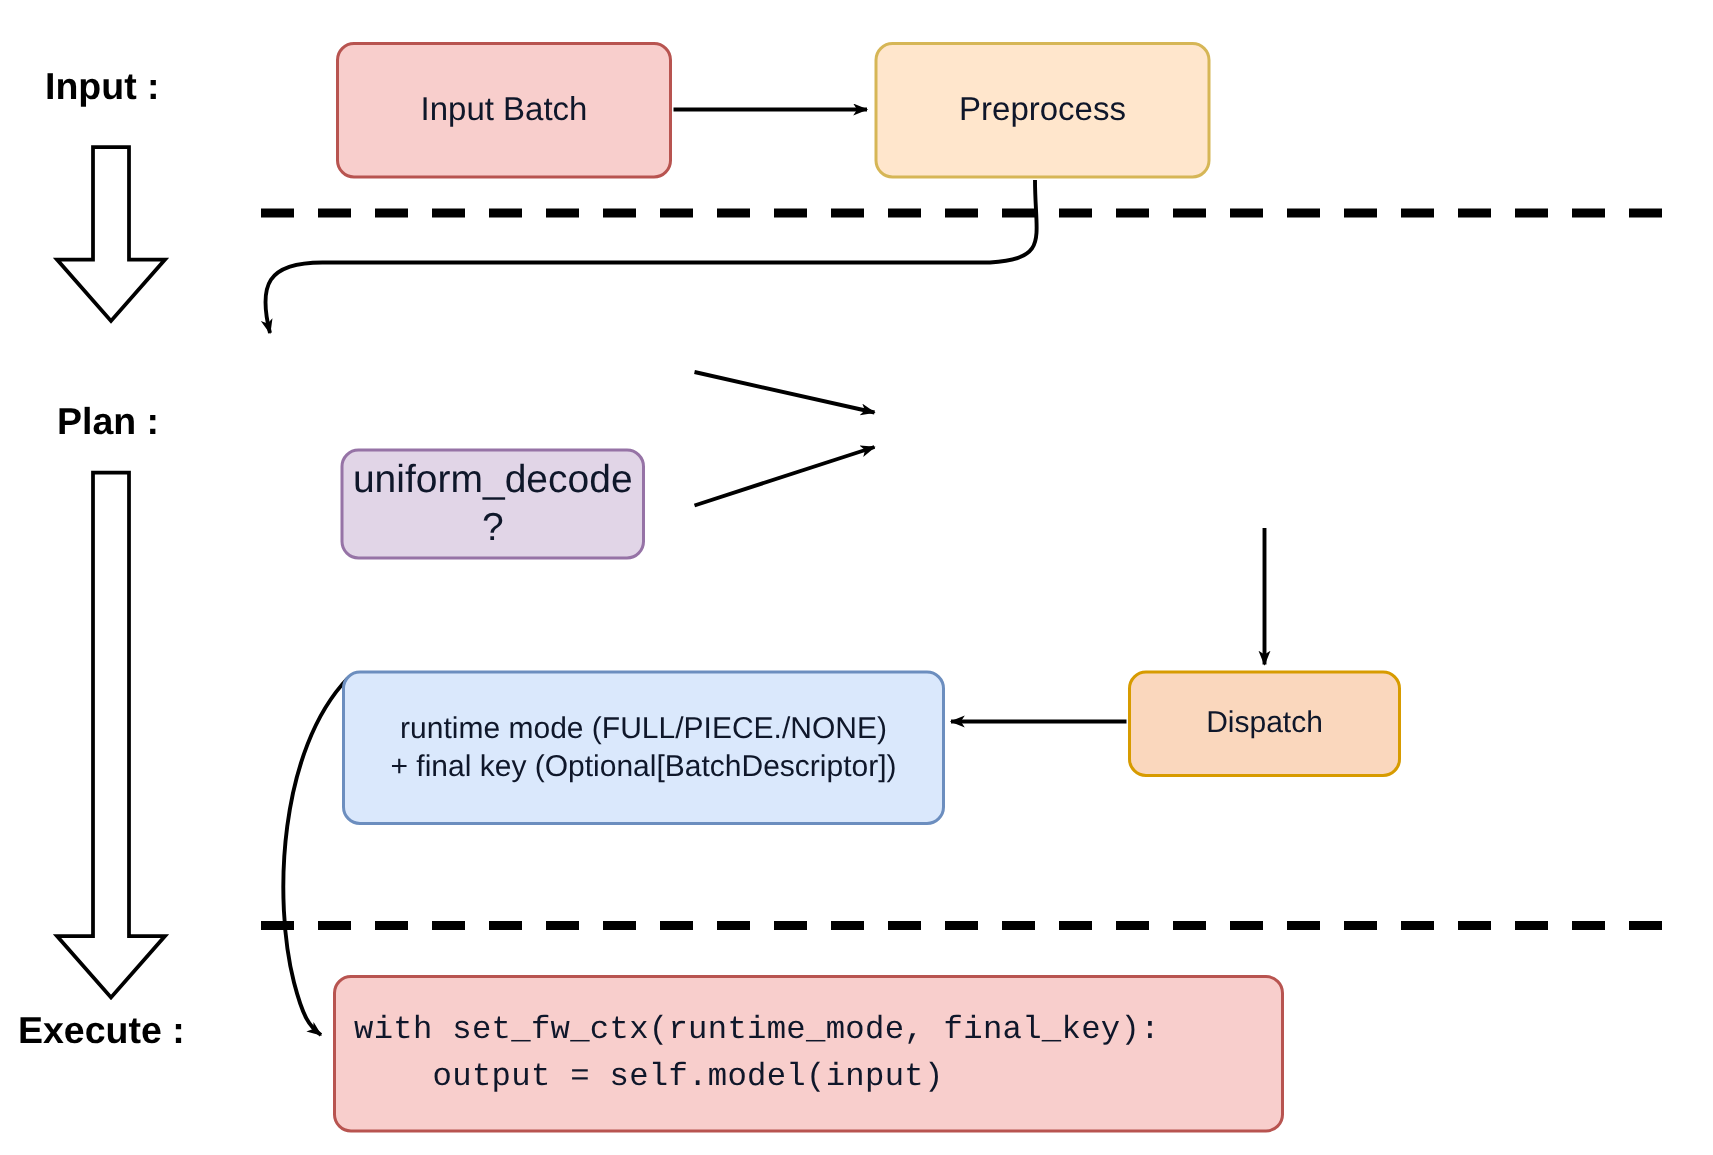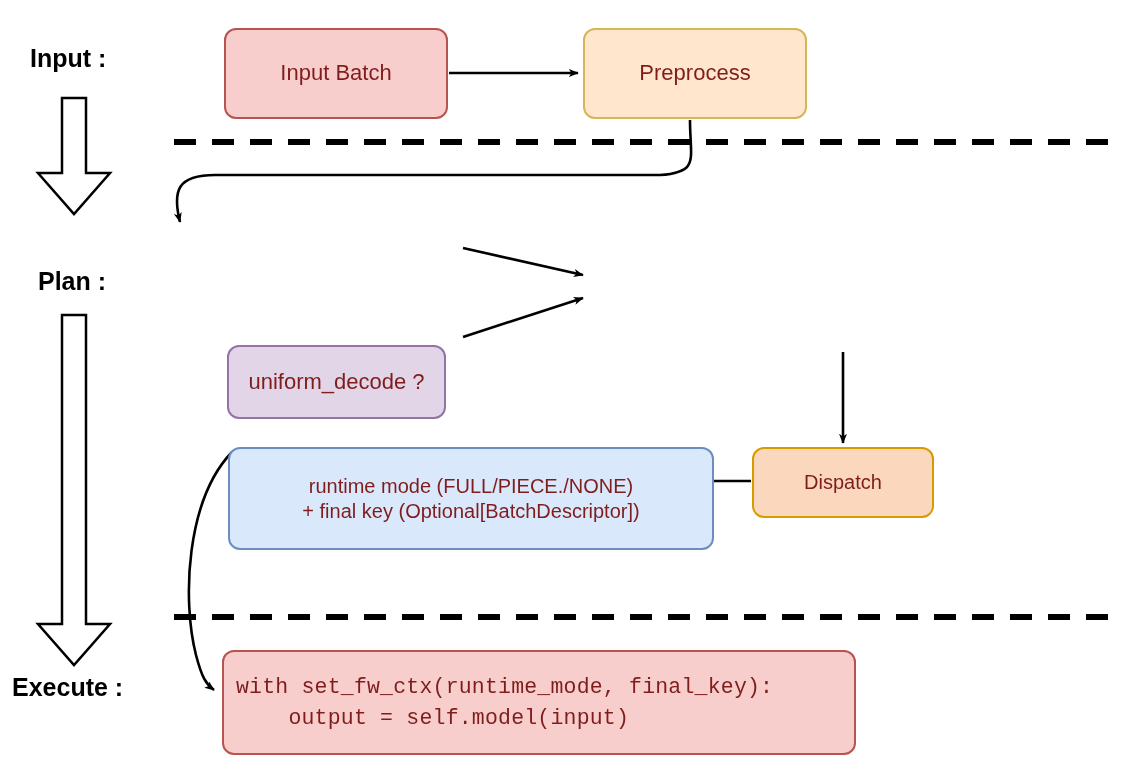--- a/index.html
+++ b/index.html
@@ -26,21 +26,21 @@
   .node {
     position: absolute;
     box-sizing: border-box;
     display: flex;
     align-items: center;
     justify-content: center;
     text-align: center;
     border-radius: 12px;
     border-width: 2px;
     border-style: solid;
-    color: #7f1d1d;
+    color: #0f172a;
     line-height: 1.22;
     white-space: pre-line;
   }
   .stage-label {
     position: absolute;
     font-weight: bold;
     font-size: 25px;
     color: #000000;
     white-space: nowrap;
   }
@@ -49,23 +49,23 @@
     white-space: pre;
     text-align: left;
     justify-content: flex-start;
     font-size: 21.5px;
     line-height: 1.42;
     letter-spacing: 0.2px;
   }
   .n-input-batch   { left: 224px; top: 28px;  width: 224px; height: 91px;  font-size: 22px; }
   .n-preprocess    { left: 583px; top: 28px;  width: 224px; height: 91px;  font-size: 22px; }
   .n-cg-padding    { left: 227px; top: 211px; width: 235px; height: 69px;  font-size: 22px; }
-  .n-uniform-dec   { left: 227px; top: 299px; width: 219px; height: 74px;  font-size: 22px; margin-top: 46px; }
+  .n-uniform-dec   { left: 227px; top: 299px; width: 203px; height: 74px;  font-size: 26px; }
   .n-init-key      { left: 588px; top: 225px; width: 510px; height: 126px; font-size: 21px; padding: 0 10px; }
-  .n-runtime-mode  { left: 228px; top: 447px; width: 486px; height: 103px; font-size: 20px; }
+  .n-runtime-mode  { left: 228px; top: 447px; width: 402px; height: 103px; font-size: 20px; }
   .n-cg-dispatcher { left: 750px; top: 444px; width: 348px; height: 109px; font-size: 22px;
                      align-items: center; justify-content: flex-end; padding-right: 24px; }
   .n-dispatch      { left: 752px; top: 447px; width: 182px; height: 71px;  font-size: 20px; }
   .n-exec-code     { left: 222px; top: 650px; width: 634px; height: 105px; padding: 0 8px 0 12px; }
 
   .lbl-input   { left: 30px;  top: 44px;  }
   .lbl-plan    { left: 38px;  top: 235px; margin-top: 32px; }
   .lbl-execute { left: 12px;  top: 673px; }
 </style>
 </head>

